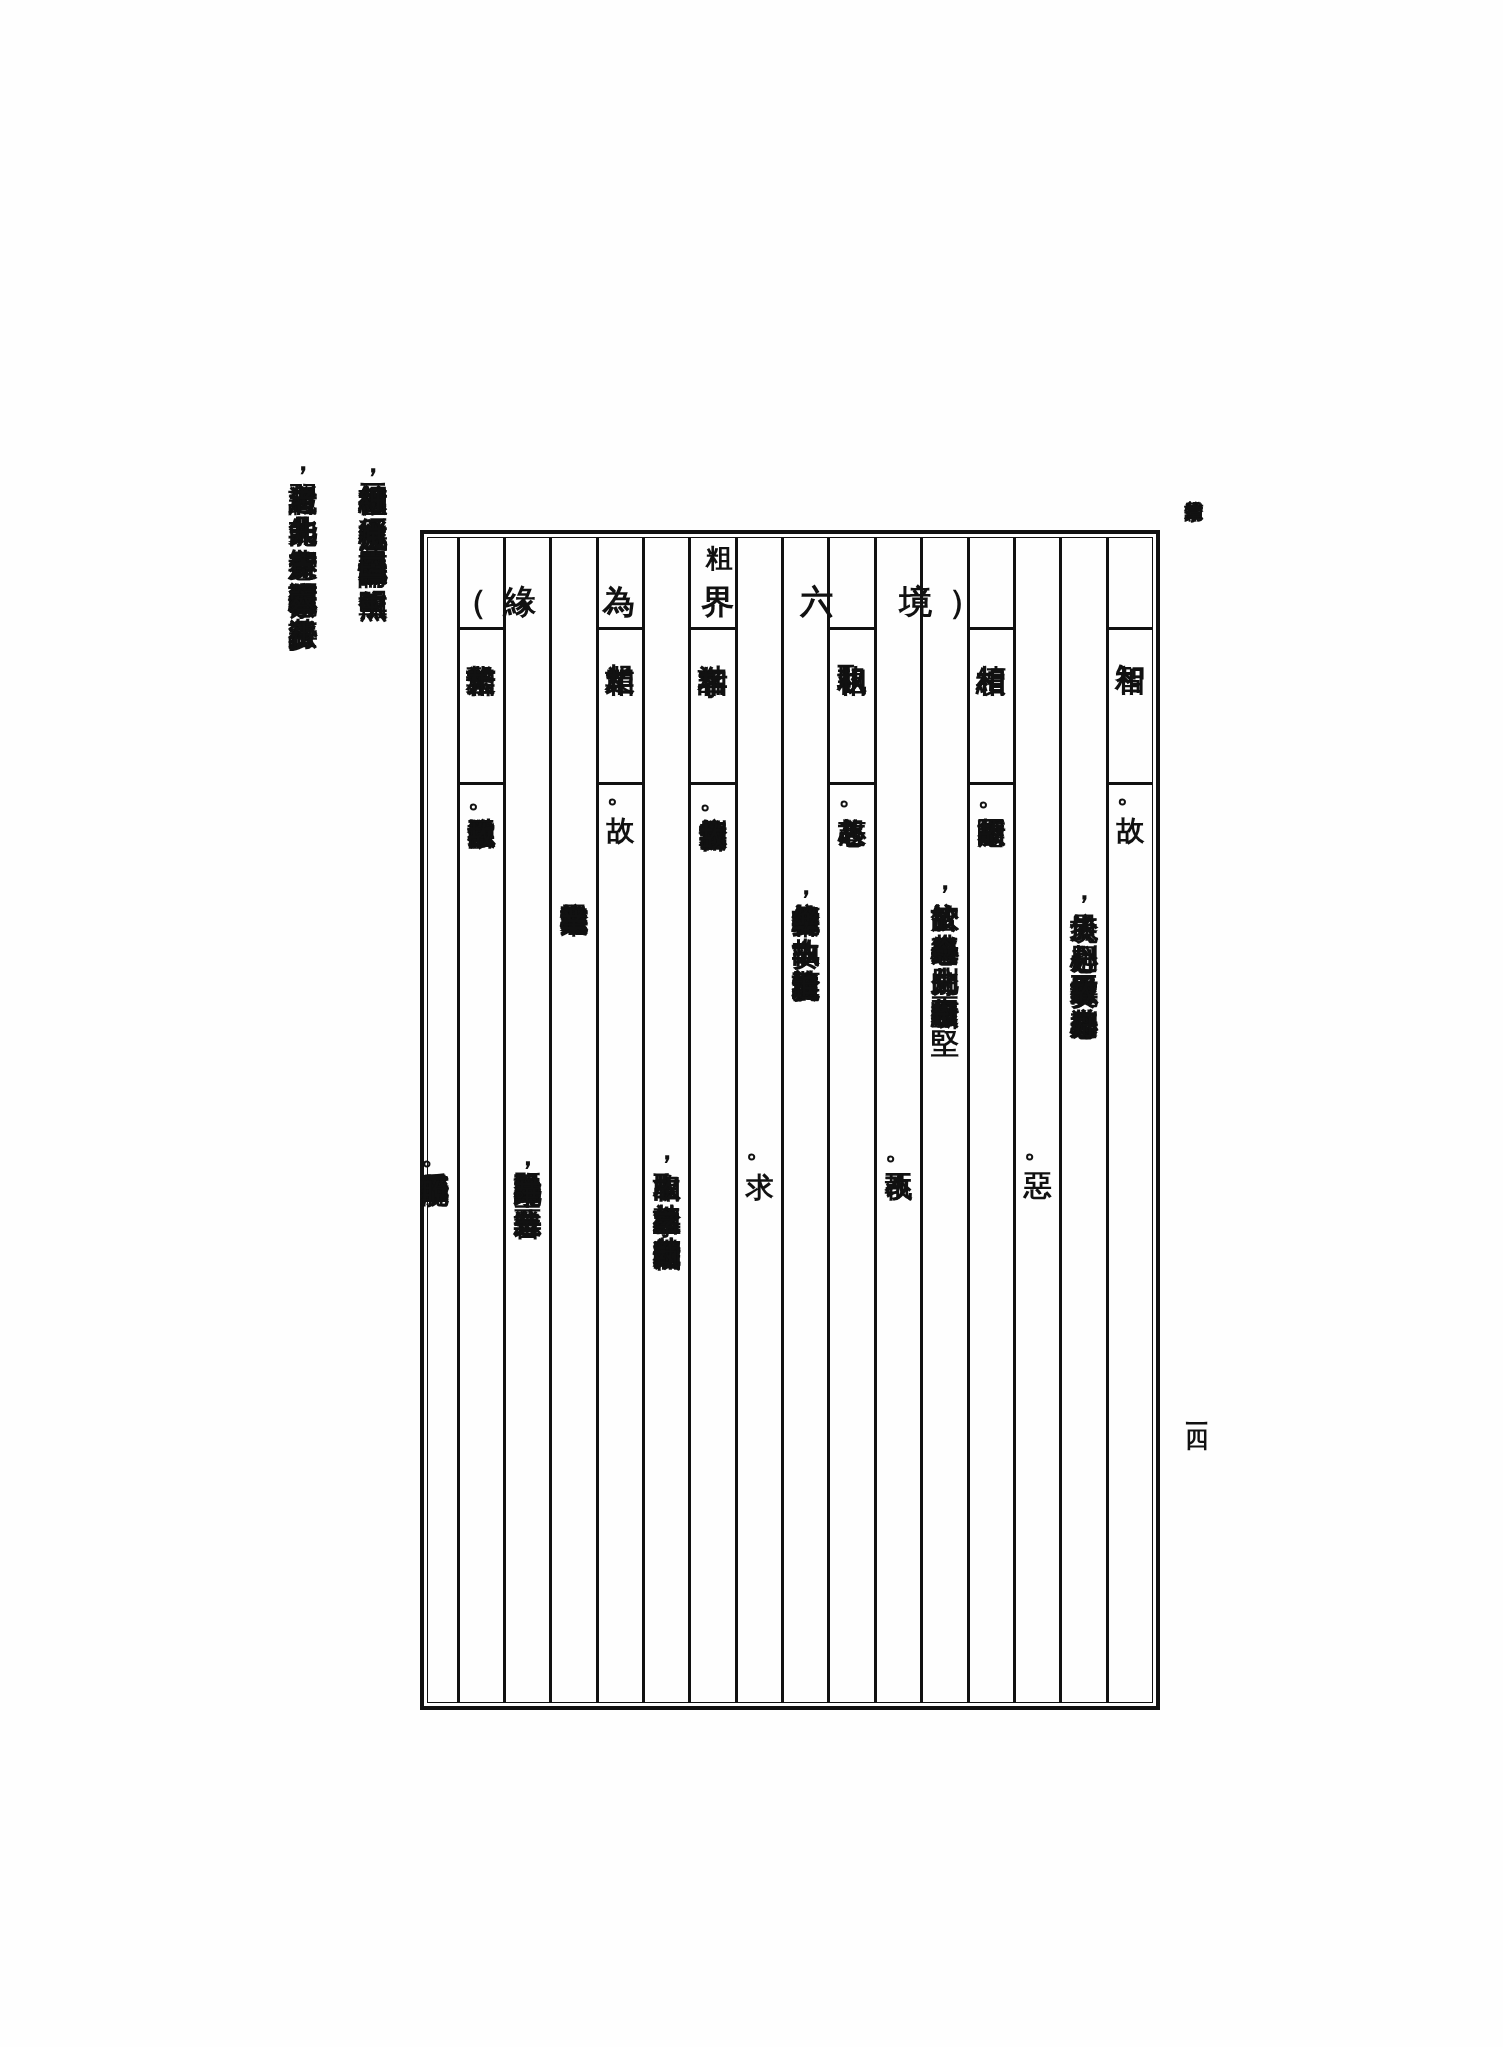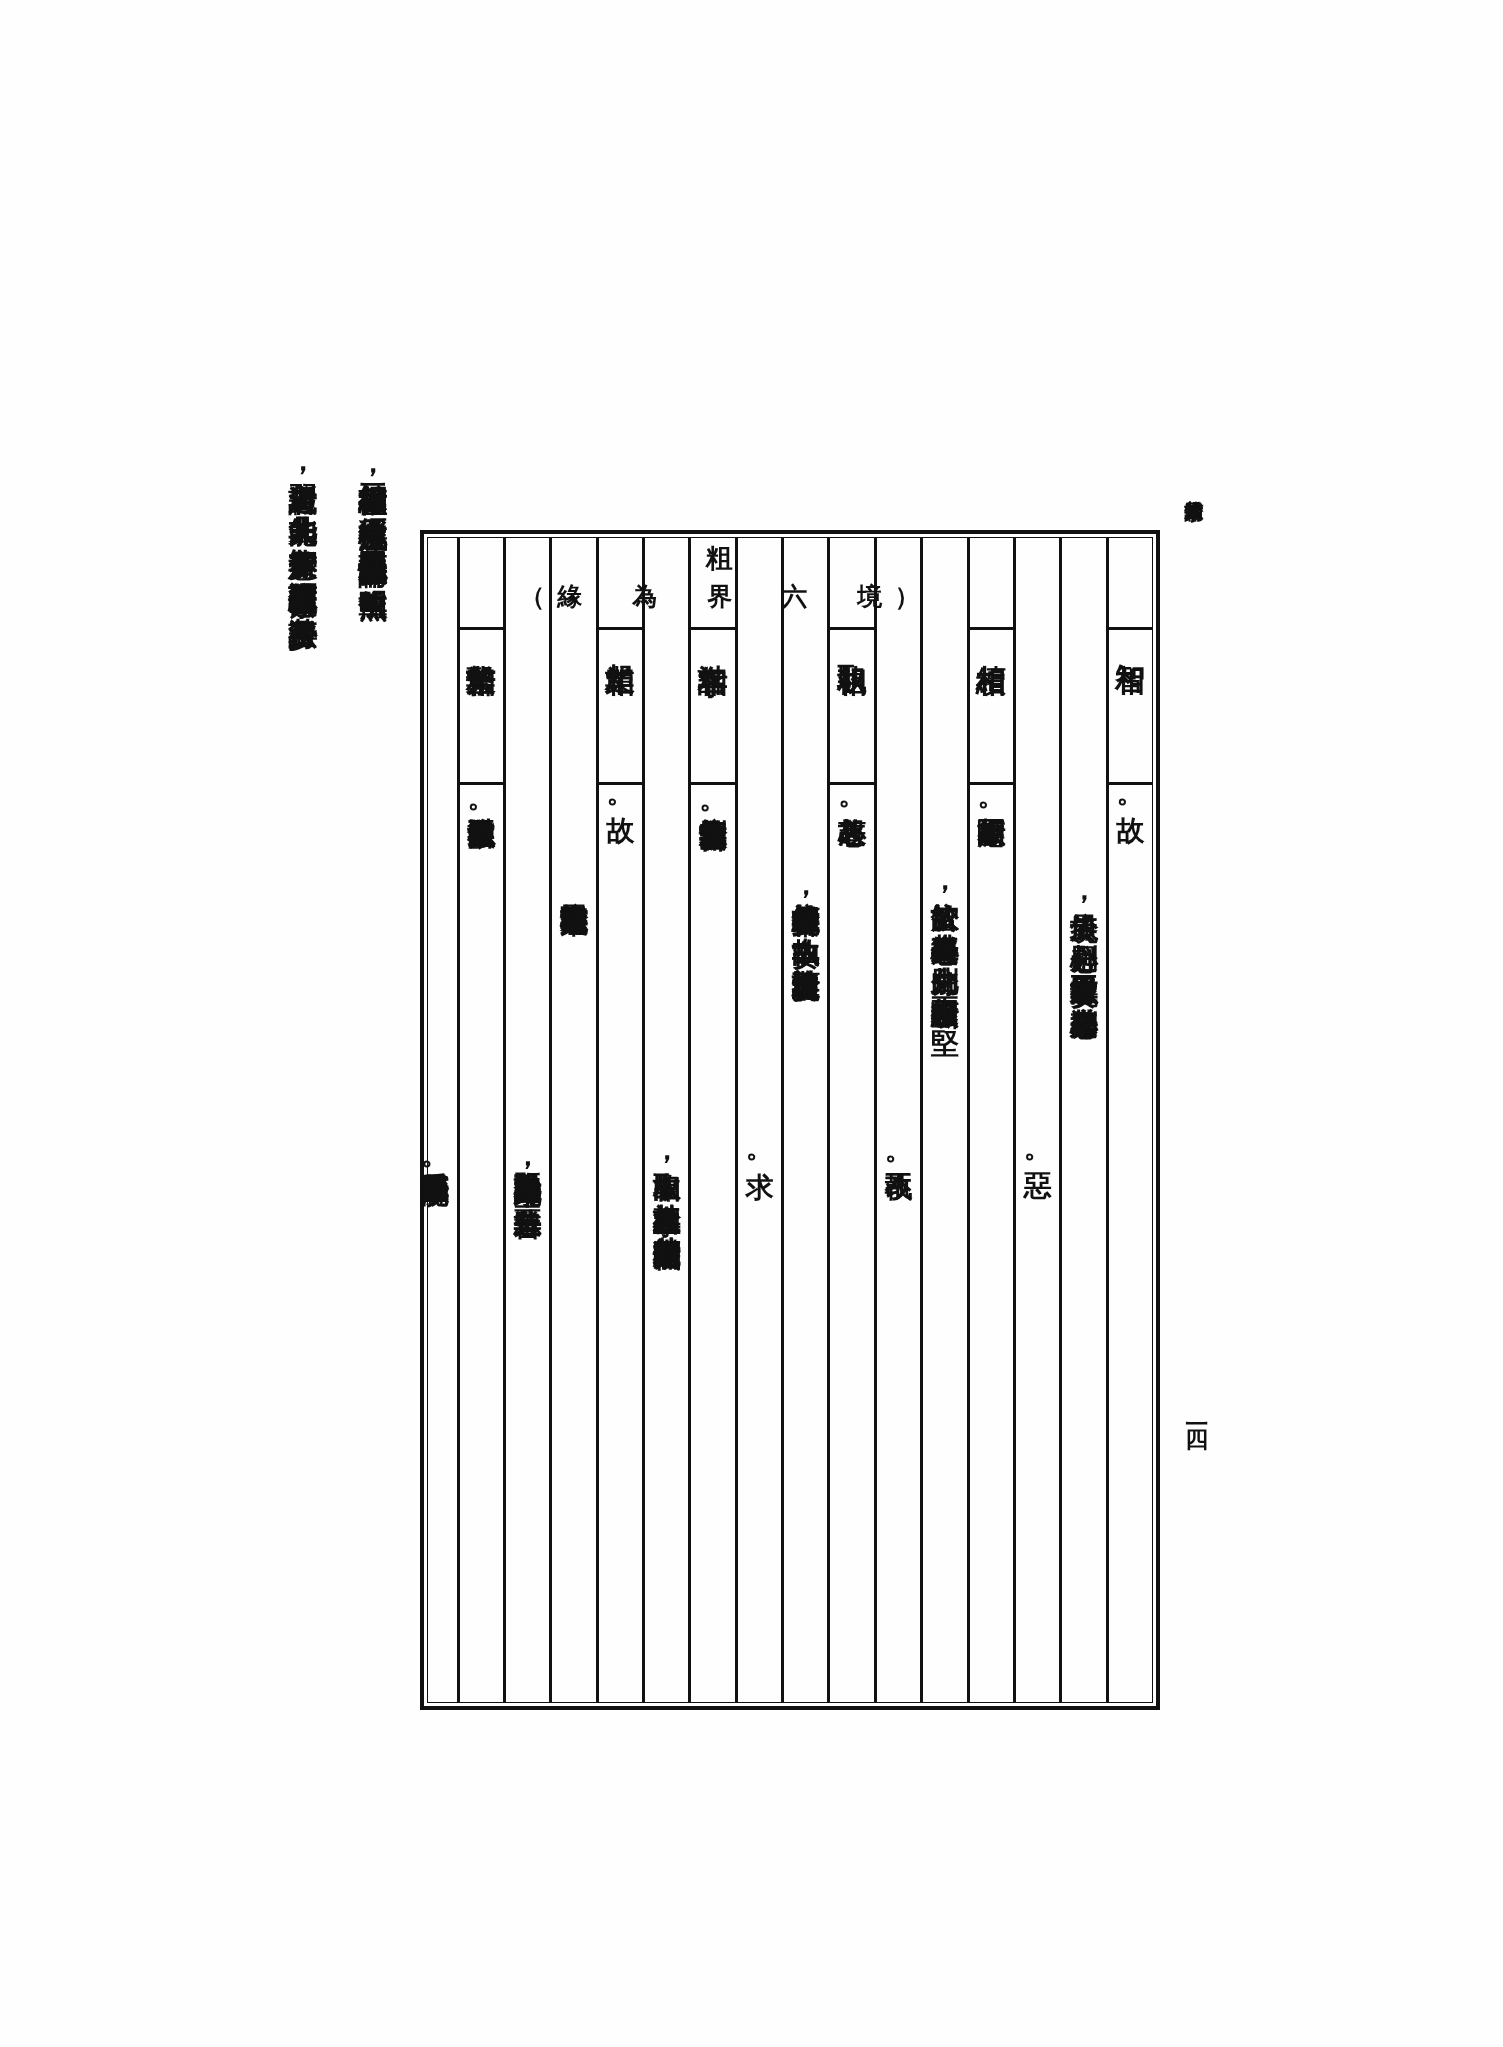--- a/index.html
+++ b/index.html
@@ -147,21 +147,21 @@
     width: 100%;
     text-align: center;
     font-size: 27px;
   }
   .hdr-bot {
     position: absolute;
     top: 46px;
     left: 0;
     width: 100%;
     text-align: center;
-    font-size: 25px;
+    font-size: 33px;
   }
   .hdr-inline {
     writing-mode: horizontal-tb;
     white-space: nowrap;
     font-weight: 700;
     letter-spacing: 0.5em;
   }
 </style>
 </head>
 <body>

